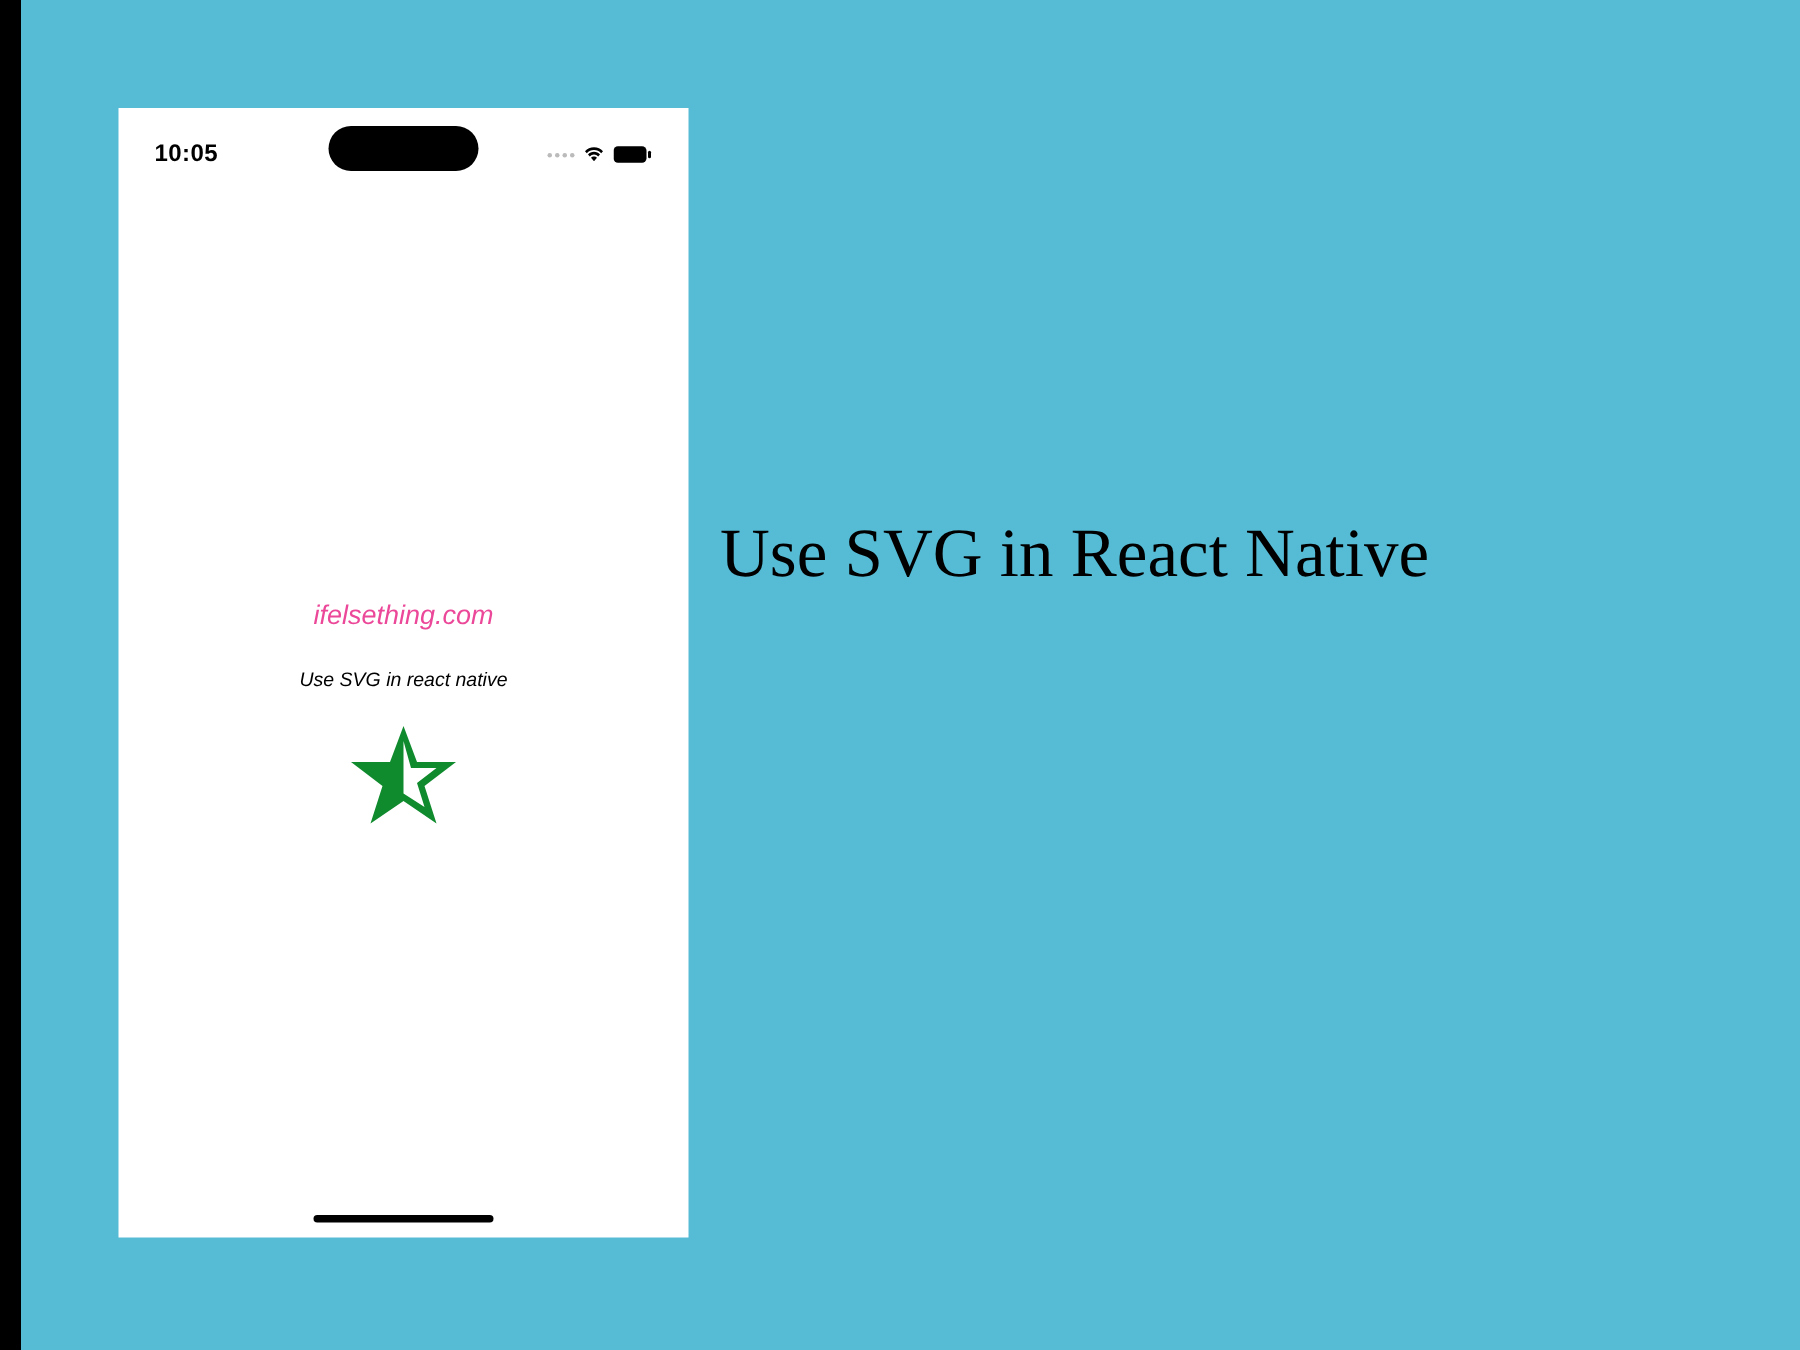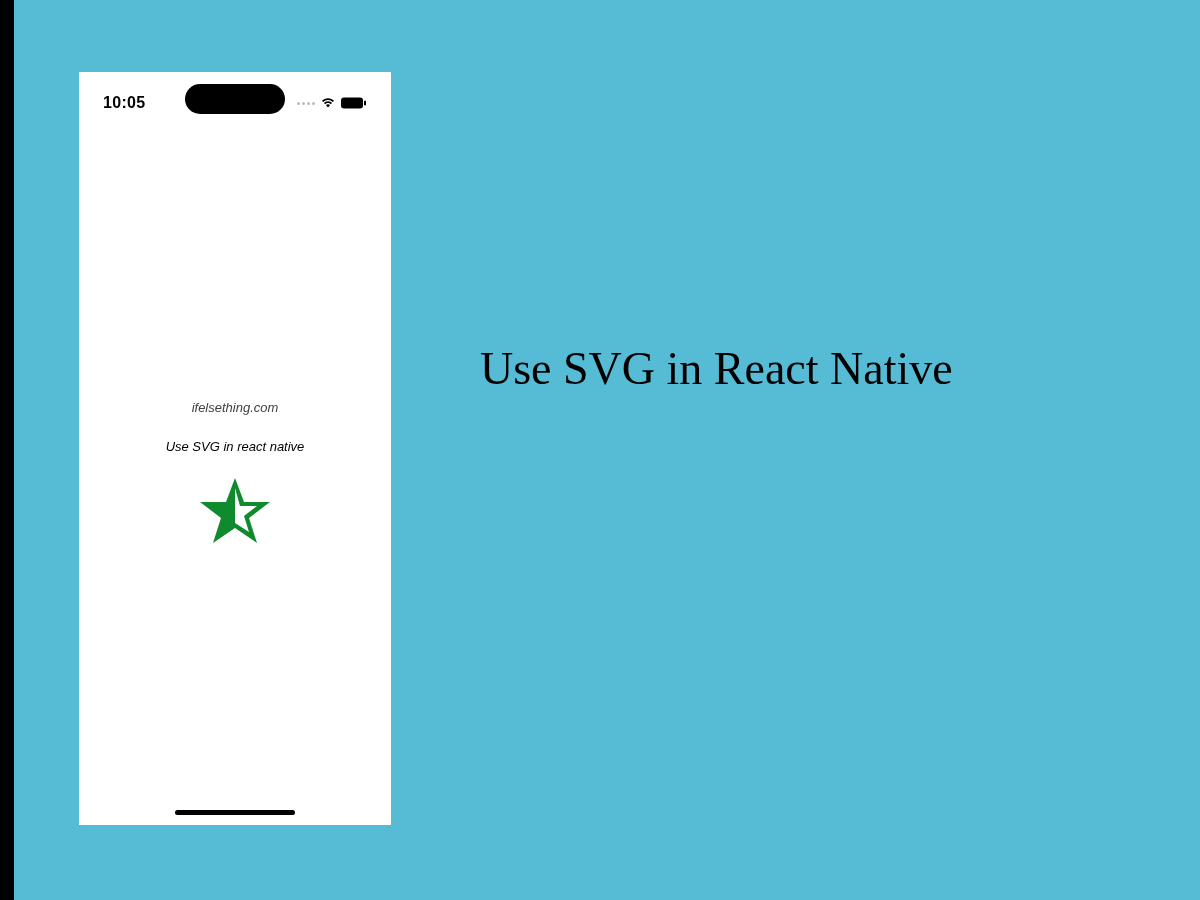--- a/index.html
+++ b/index.html
@@ -22,21 +22,21 @@
     .main-canvas {
       flex: 1;
       height: 100%;
       background: #56bbd5;
       position: relative;
     }
     .phone-frame {
       position: absolute;
       left: 65px;
       top: 72px;
-      width: 312px;
+      width: 380px;
       height: 753px;
       background: #ffffff;
       display: flex;
       flex-direction: column;
     }
     .status-bar {
       display: flex;
       justify-content: space-between;
       align-items: center;
       padding: 12px 24px 0 24px;
@@ -80,23 +80,23 @@
       display: block;
     }
     .phone-content {
       flex: 1;
       display: flex;
       flex-direction: column;
       align-items: center;
       padding-top: 278px;
     }
     .site-label {
-      font-size: 13px;
+      font-size: 18px;
       font-style: italic;
-      color: #404040;
+      color: #ec4899;
       font-family: -apple-system, sans-serif;
     }
     .app-title {
       font-size: 13px;
       font-style: italic;
       color: #000;
       margin-top: 24px;
       font-family: -apple-system, sans-serif;
     }
     .star-container {

